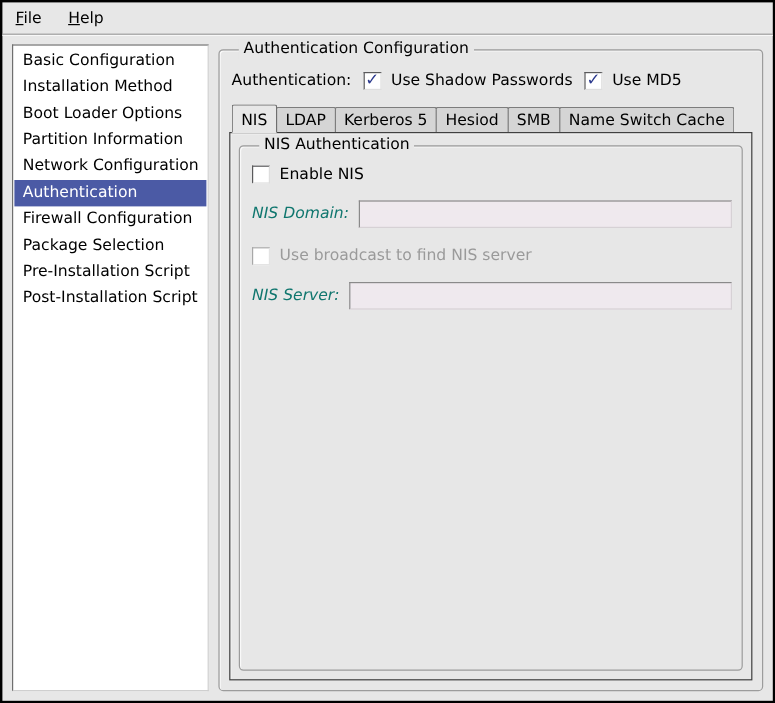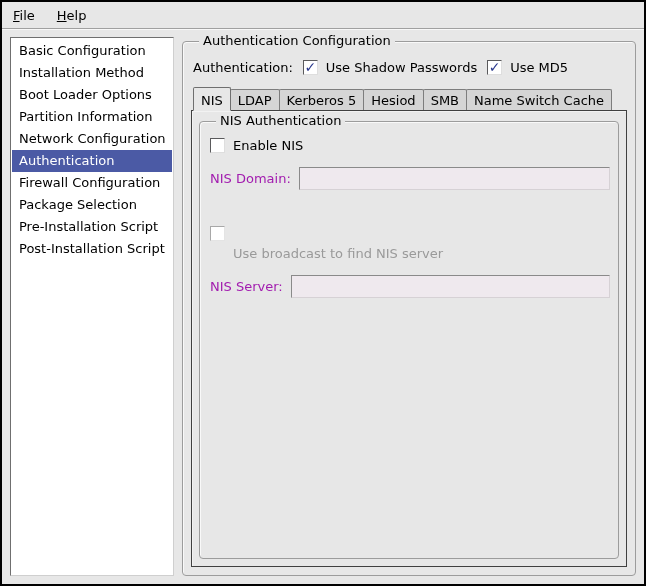--- a/index.html
+++ b/index.html
@@ -80,21 +80,21 @@
   .cb-box {
     width: 15px; height: 15px; flex: 0 0 15px;
     background: #fff;
     border: 1px solid;
     border-color: #5a5a5c #dedede #dedede #5a5a5c;
     display: inline-flex; align-items: center; justify-content: center;
     font-size: 14px; font-weight: bold; line-height: 1;
     color: #2c3a8e;
   }
   .cb.disabled .cb-box { border-color: #a8a8a8 #e4e4e4 #e4e4e4 #a8a8a8; }
-  .cb.disabled .cb-label { color: #9a9a9a; margin-top: 40px; }
+  .cb.disabled .cb-label { color: #9a9a9a; }
 
   
   .notebook { flex: 1; min-height: 0; display: flex; flex-direction: column; }
   .tabs {
     flex: 0 0 24px; height: 24px;
     display: flex; align-items: flex-end;
     padding-left: 2px;
   }
   .tab {
     background: #d5d5d5;
@@ -127,21 +127,21 @@
   
   .nis-frame {
     flex: 1; display: flex; flex-direction: column;
     padding: 10px 8px 8px 8px;
   }
   .row { margin: 6px 0 4px 2px; }
   .form-row {
     display: flex; align-items: center; gap: 8px;
     margin: 10px 0 10px 2px;
   }
-  .form-row .lbl { color: #a21caf; white-space: nowrap; }
+  .form-row .lbl { color: #0f766e; white-space: nowrap; font-style: italic; }
   .entry {
     flex: 1; height: 23px; min-width: 0;
     background: #efe9ee;
     border: 1px solid;
     border-color: #8a8a8a #d6d1d5 #d6d1d5 #8a8a8a;
     font: inherit; color: #555;
     padding: 0 4px;
   }
   .entry:disabled { opacity: 1; }
 </style>

